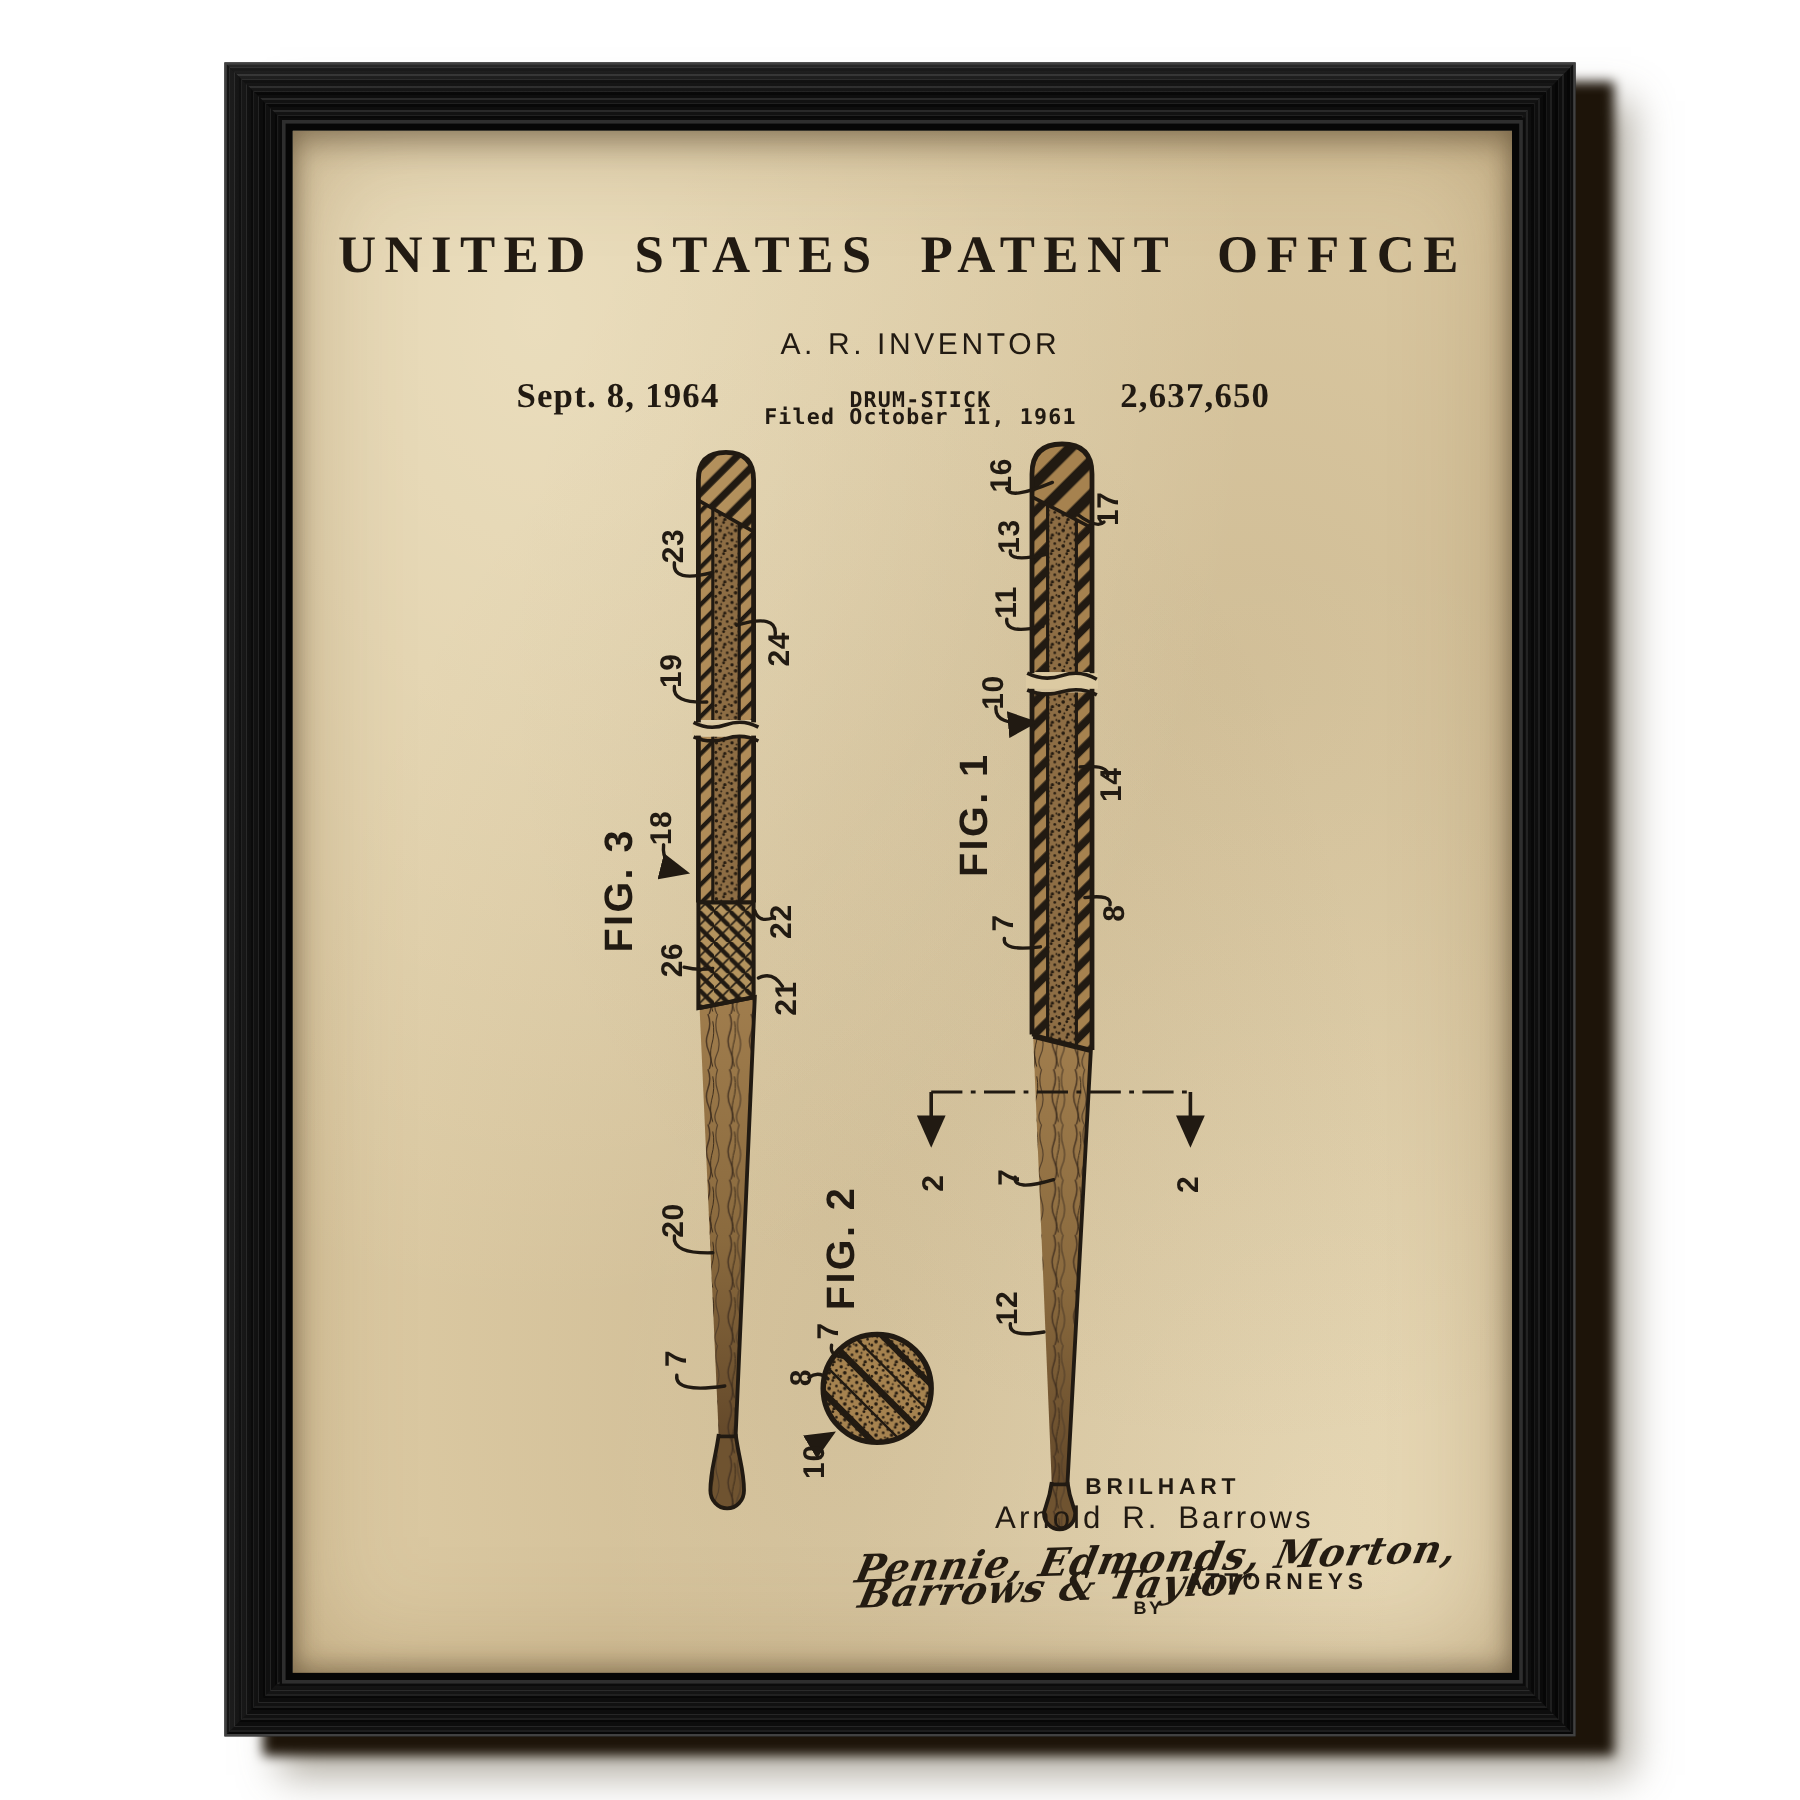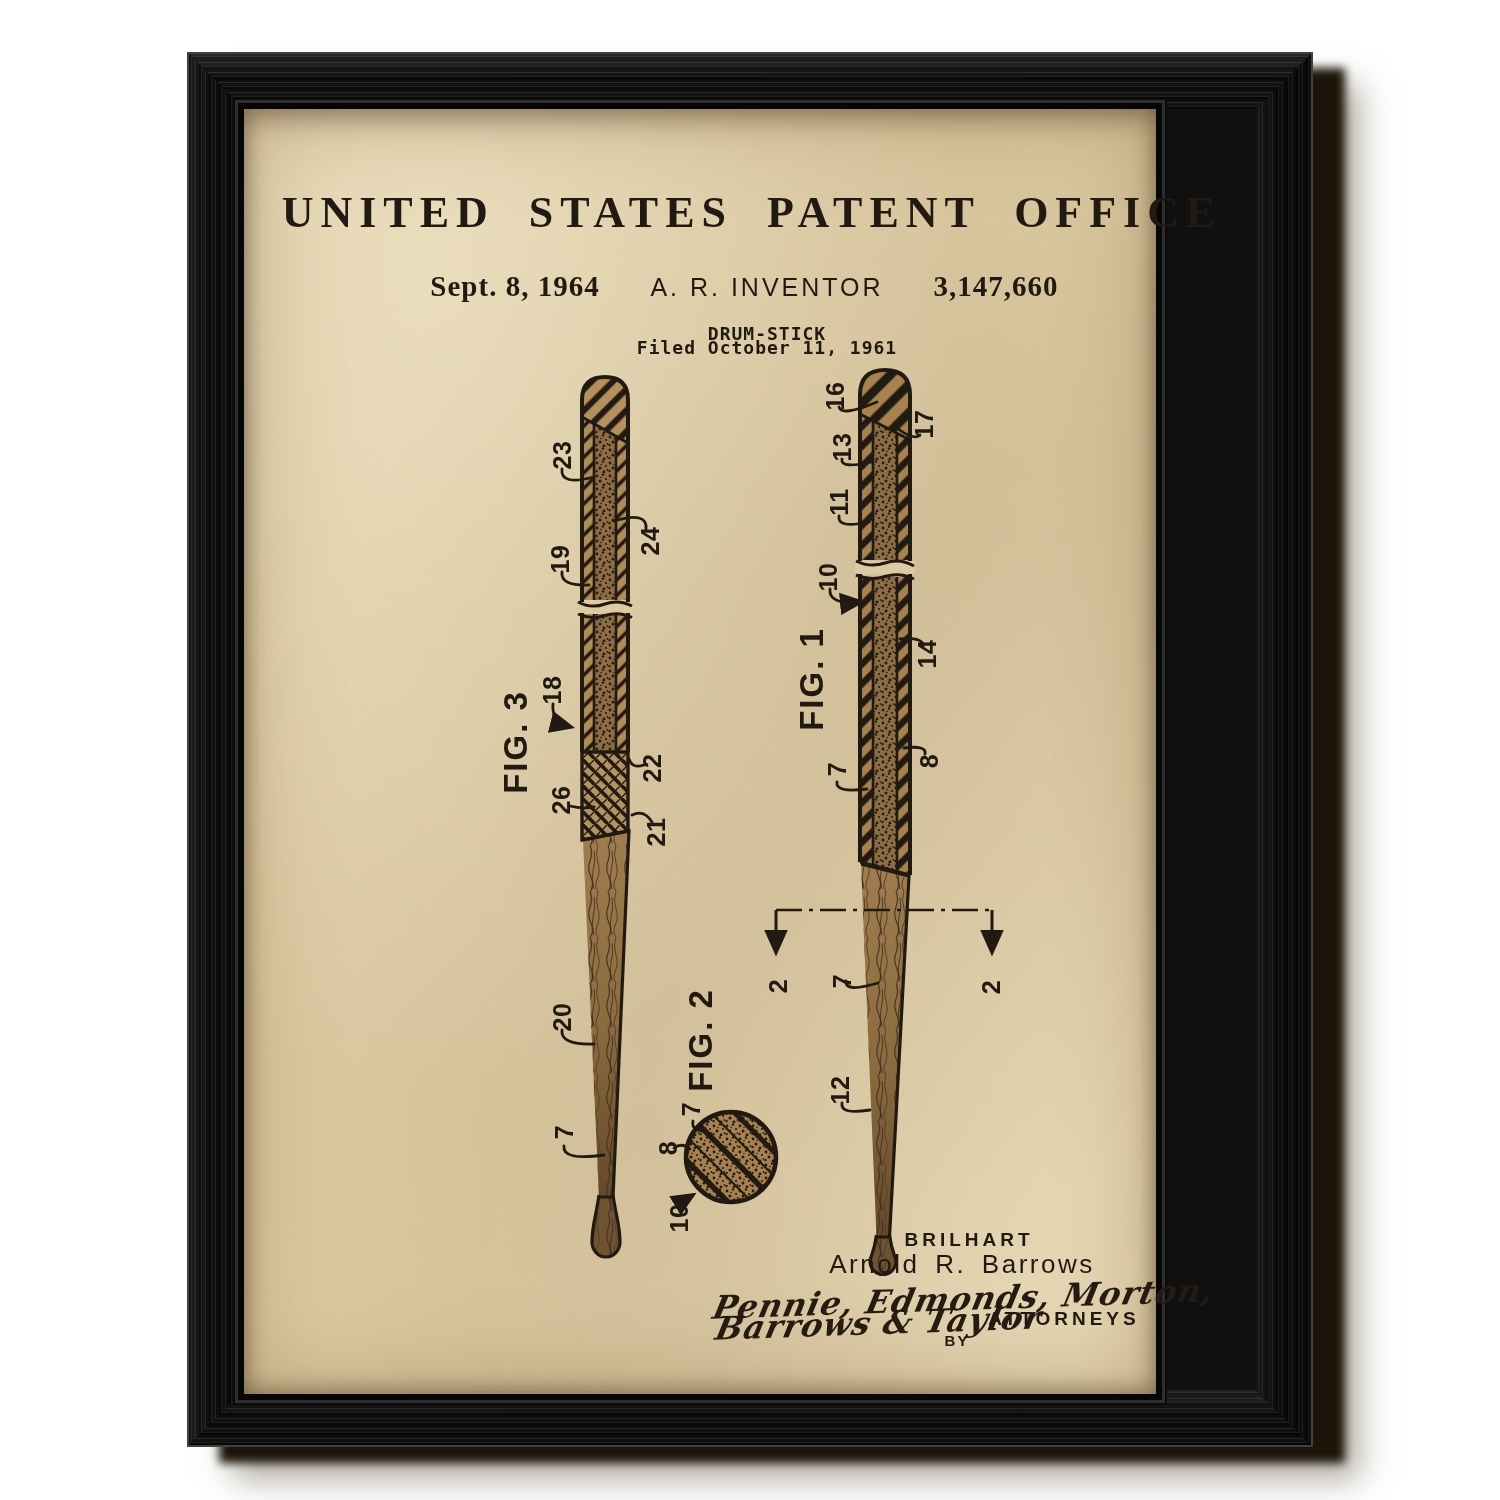--- a/index.html
+++ b/index.html
@@ -13,34 +13,34 @@
   .rail-h{left:0;right:0;height:55px;
      background:linear-gradient(180deg,rgba(255,255,255,.08),rgba(255,255,255,0) 45%),
      repeating-linear-gradient(0deg,#070707 0 2px,#1d1d1d 2px 3px,#101010 3px 6px,#242424 6px 7px,#0c0c0c 7px 10px);}
   .rail-v{top:0;bottom:0;width:55px;
      background:linear-gradient(90deg,rgba(255,255,255,.06),rgba(255,255,255,0) 50%),
      repeating-linear-gradient(90deg,#070707 0 2px,#1d1d1d 2px 3px,#101010 3px 6px,#242424 6px 7px,#0c0c0c 7px 10px);}
   .rt{top:0;clip-path:polygon(0 0,100% 0,calc(100% - 55px) 100%,55px 100%);filter:brightness(1.15);}
   .rb{bottom:0;clip-path:polygon(55px 0,calc(100% - 55px) 0,100% 100%,0 100%);filter:brightness(1.05);}
   .rl{left:0;clip-path:polygon(0 0,100% 55px,100% calc(100% - 55px),0 100%);}
   .rr{right:0;clip-path:polygon(0 55px,100% 0,100% 100%,0 calc(100% - 55px));filter:brightness(.85);}
-  .paper{position:absolute;left:55px;top:55px;width:912px;height:1285px;
+  .paper{position:absolute;left:55px;top:55px;width:1016px;height:1285px;
      background:
        radial-gradient(ellipse at 20% 12%, rgba(255,250,228,.38), transparent 52%),
        radial-gradient(ellipse at 78% 35%, rgba(120,95,55,.12), transparent 55%),
        radial-gradient(ellipse at 45% 80%, rgba(125,100,60,.14), transparent 60%),
        radial-gradient(ellipse at 85% 92%, rgba(255,248,225,.28), transparent 50%),
        #ddcba4;
      box-shadow:0 0 0 6px #060606,0 0 0 9px #2e2e2e,0 0 0 11px #0b0b0b,
        inset 0 10px 24px rgba(50,35,15,.38),inset 0 -8px 18px rgba(50,35,15,.26),
        inset 0 0 95px rgba(125,95,50,.38);text-align:right;}
   .t{position:absolute;transform:translateX(-50%);white-space:nowrap;color:#211a12;}
   .rot{position:absolute;transform:translate(-50%,-50%) rotate(-90deg);white-space:nowrap;color:#211a12;}
   .title{font:700 44px/1 "Liberation Serif",serif;letter-spacing:7px;word-spacing:16px;}
-  .serifb{font:700 29px/1 "Liberation Serif",serif;letter-spacing:1px;}
+  .serifb{font:700 29px/1 "Liberation Serif",serif;letter-spacing:1px;margin-top:44px;}
   .applicant{font:400 25px/1 "Liberation Sans",sans-serif;letter-spacing:3px;}
   .mono{font:700 18px/1 "DejaVu Sans Mono",monospace;letter-spacing:1px;}
   .ref{font:700 25px/1 "Liberation Sans",sans-serif;letter-spacing:.5px;}
   .figlab{font:700 33px/1 "Liberation Sans",sans-serif;letter-spacing:2px;}
   .caps{font:600 19px/1 "Liberation Sans",sans-serif;letter-spacing:4px;}
   .invname{font:400 26px/1 "Liberation Sans",sans-serif;letter-spacing:2.5px;word-spacing:6px;}
   .by{font:600 15px/1 "Liberation Sans",sans-serif;letter-spacing:2px;}
   .sig{font:italic 700 32px/1 "DejaVu Serif",serif;letter-spacing:1px;
        transform:translateX(-50%) rotate(-2deg) skewX(-14deg);color:#241c12;}
   .art{position:absolute;left:0;top:0;width:1016px;height:1285px;}
@@ -203,21 +203,21 @@
           <path d="M598,994 Q596,1006 626,1001"></path>
           <path d="M449,1012 Q447,1022 461,1022"></path>
           <path d="M430,1039 Q438,1033 446,1040"></path>
           <path d="M437,1098 Q439,1092 449,1086" marker-end="url(#ah)"></path>
         </g>
       </svg>
 
       <div class="t title" style="left:508px;top:82px">UNITED STATES PATENT OFFICE</div>
       <div class="t serifb" style="left:271px;top:163px">Sept. 8, 1964</div>
       <div class="t applicant" style="left:523px;top:166px">A. R. INVENTOR</div>
-      <div class="t serifb" style="left:752px;top:163px">3,147,660</div>
+      <div class="t serifb" style="left:752px;top:163px">2,637,650</div>
       <div class="t mono" style="left:523px;top:216px">DRUM-STICK</div>
       <div class="t mono" style="left:523px;top:230px">Filed October 11, 1961</div>
 
       <div class="rot figlab" style="left:271px;top:633px">FIG. 3</div>
       <div class="rot figlab" style="left:567px;top:570px">FIG. 1</div>
       <div class="rot figlab" style="left:456px;top:931px">FIG. 2</div>
 
       <div class="rot ref" style="left:318px;top:346px">23</div>
       <div class="rot ref" style="left:406px;top:432px">24</div>
       <div class="rot ref" style="left:316px;top:450px">19</div>

